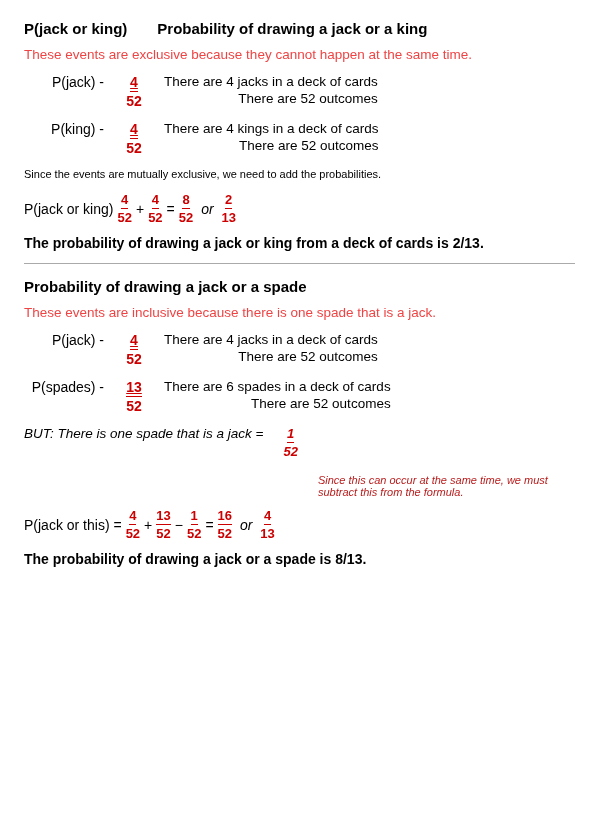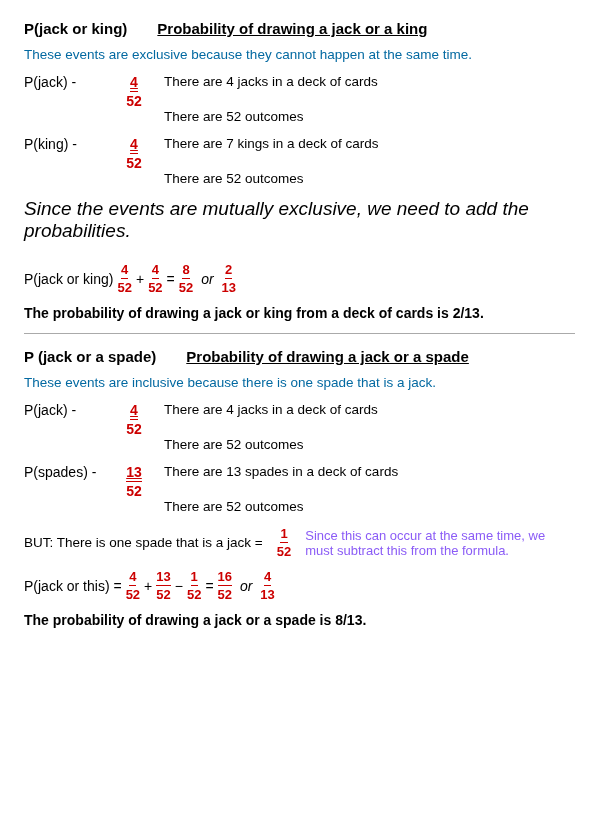--- a/index.html
+++ b/index.html
@@ -19,31 +19,31 @@
       gap: 30px;
       margin-bottom: 10px;
     }
     .title-label {
       font-weight: bold;
       font-size: 15px;
     }
     .title-desc {
       font-weight: bold;
       font-size: 15px;
-      text-decoration: underline;
     }
     .red-note {
-      color: #0369a1;
+      color: #ef4444;
       font-size: 13.5px;
       margin-bottom: 12px;
     }
     .prob-row {
       display: flex;
       align-items: flex-start;
       margin-bottom: 12px;
+      text-align: right;
     }
     .prob-label {
       width: 80px;
       font-size: 14px;
       flex-shrink: 0;
     }
     .fraction {
       display: inline-flex;
       flex-direction: column;
       align-items: center;
@@ -80,62 +80,63 @@
     .fraction-inline.red .numerator {
       border-bottom-color: #cc0000;
       color: #cc0000;
     }
     .fraction-inline.red .denominator {
       color: #cc0000;
     }
     .desc-col {
       display: flex;
       flex-direction: column;
-      gap: 20px;
+      gap: 2px;
       font-size: 13.5px;
     }
     .formula-row {
       margin: 8px 0 10px 0;
       font-size: 14px;
       display: flex;
       align-items: center;
       flex-wrap: wrap;
       gap: 3px;
     }
     .mutual-note {
-      font-size: 19px;
-      margin-bottom: 20px;
-      font-style: italic;
+      font-size: 11px;
+      margin-bottom: 12px;
     }
     .conclusion {
       font-weight: bold;
       font-size: 14px;
       margin: 10px 0 12px 0;
     }
     hr {
       border: none;
       border-top: 1px solid #aaa;
       margin: 10px 0 14px 0;
     }
     .italic-or {
       font-style: italic;
       font-weight: normal;
     }
     .but-row {
       display: flex;
-      align-items: center;
+      align-items: flex-start;
       margin: 8px 0 10px 0;
       font-size: 13.5px;
-      gap: 10px;
+      gap: 16px;
+      font-style: italic;
     }
     .but-text { font-weight: normal; }
     .since-col {
-      color: #8b5cf6;
-      font-size: 13px;
+      color: #b91c1c;
+      font-size: 11px;
       flex: 1;
+      margin-top: 48px;
     }
   </style>
 </head>
 <body>
 
 <div class="section">
   <div class="title-row">
     <span class="title-label">P(jack or king)</span>
     <span class="title-desc">Probability of drawing a jack or a king</span>
   </div>
@@ -157,21 +158,21 @@
 
   <div class="prob-row">
     <div class="prob-label">P(king) -</div>
     <div style="width:60px; display:flex; justify-content:center;">
       <div class="fraction">
         <span class="numerator">4</span>
         <span class="denominator">52</span>
       </div>
     </div>
     <div class="desc-col">
-      <span>There are 7 kings in a deck of cards</span>
+      <span>There are 4 kings in a deck of cards</span>
       <span>There are 52 outcomes</span>
     </div>
   </div>
 
   <div class="mutual-note">Since the events are mutually exclusive, we need to add the probabilities.</div>
 
   <div class="formula-row">
     <span>P(jack or king)</span>
     <div class="fraction-inline red">
       <span class="numerator">4</span>
@@ -194,21 +195,20 @@
     </div>
   </div>
 
   <div class="conclusion">The probability of drawing a jack or king from a deck of cards is 2/13.</div>
 </div>
 
 <hr>
 
 <div class="section">
   <div class="title-row">
-    <span class="title-label">P (jack or a spade)</span>
     <span class="title-desc">Probability of drawing a jack or a spade</span>
   </div>
   <div class="red-note">These events are inclusive because there is one spade that is a jack.</div>
 
   <div class="prob-row">
     <div class="prob-label">P(jack) -</div>
     <div style="width:60px; display:flex; justify-content:center;">
       <div class="fraction">
         <span class="numerator">4</span>
         <span class="denominator">52</span>
@@ -222,21 +222,21 @@
 
   <div class="prob-row">
     <div class="prob-label">P(spades) -</div>
     <div style="width:60px; display:flex; justify-content:center;">
       <div class="fraction">
         <span class="numerator">13</span>
         <span class="denominator">52</span>
       </div>
     </div>
     <div class="desc-col">
-      <span>There are 13 spades in a deck of cards</span>
+      <span>There are 6 spades in a deck of cards</span>
       <span>There are 52 outcomes</span>
     </div>
   </div>
 
   <div class="but-row">
     <span class="but-text">BUT:  There is one spade that is a jack =</span>
     <div class="fraction-inline red" style="margin: 0 4px;">
       <span class="numerator">1</span>
         <span class="denominator">52</span>
     </div>

